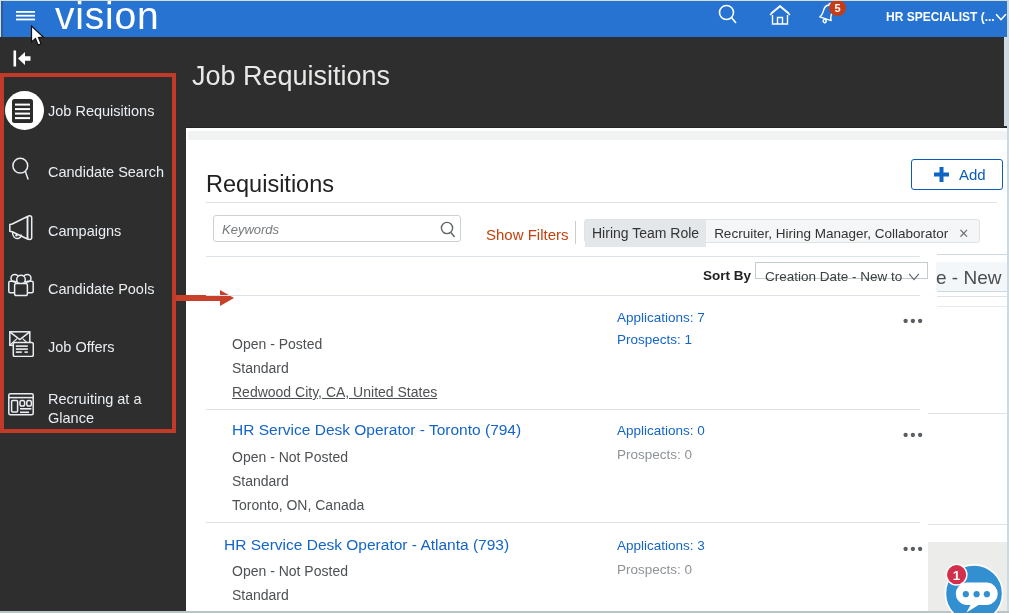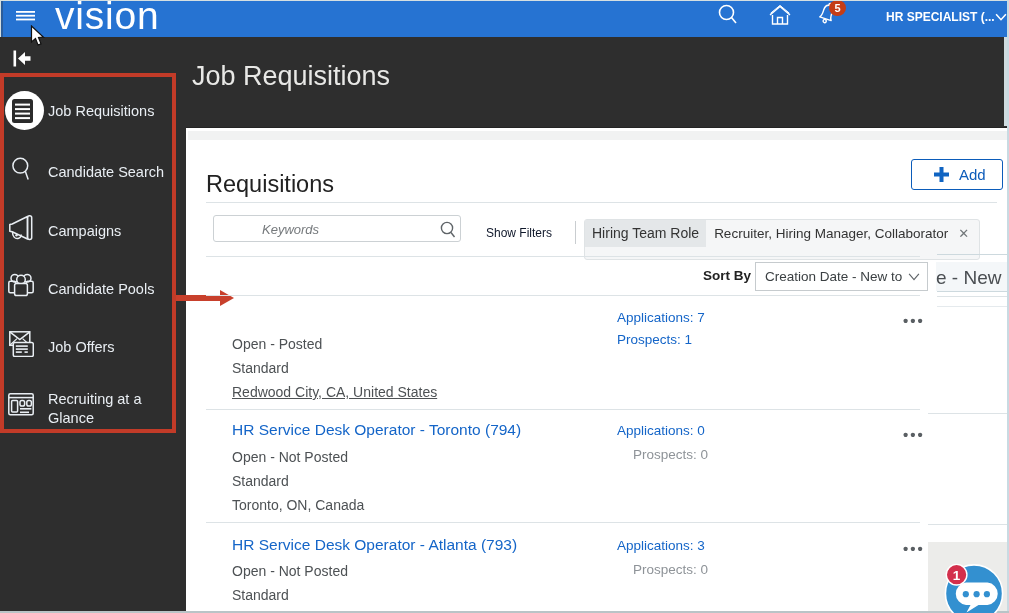--- a/index.html
+++ b/index.html
@@ -21,35 +21,35 @@
   #arrowstem{left:176px;top:295px;width:45px;height:6px;background:#c8402c;}
   #arrowhead{left:220px;top:290px;width:0;height:0;border-left:14px solid #c8402c;
              border-top:8px solid transparent;border-bottom:8px solid transparent;}
   
   #reqtitle{left:206px;top:163px;font-size:23.5px;font-weight:300;color:#222;margin-top:8px;}
   .hline{height:1px;background:#dde3e6;}
   #addbtn{left:911px;top:159px;width:92px;height:31px;border:1px solid #0b5cba;border-radius:3px;
           box-sizing:border-box;color:#0d5cba;font-size:15px;text-align:center;line-height:28px;}
   #kw{left:213px;top:215px;width:248px;height:27px;border:1px solid #ccd1d4;border-radius:3px;
       box-sizing:border-box;}
-  #kwph{left:222px;top:222px;font-size:13px;font-style:italic;color:#75797c;margin-left:40px;}
-  #showfilters{left:486px;top:226px;font-size:12px;color:#0f172a;}
+  #kwph{left:222px;top:222px;font-size:13px;font-style:italic;color:#75797c;}
+  #showfilters{left:486px;top:226px;font-size:15px;color:#c2410c;}
   #vsep{left:575px;top:221px;width:1px;height:23px;background:#c9cdd0;}
-  #chip{left:584px;top:219px;height:41px;border-radius:3px;background:#f5f6f7;border:1px solid #dfe3e5;box-sizing:border-box;}
+  #chip{left:584px;top:219px;height:24px;border-radius:3px;background:#f5f6f7;border:1px solid #dfe3e5;box-sizing:border-box;}
   #chiplabel{background:#e4e7e9;color:#333;font-size:14px;padding:0 7px;line-height:27px;float:left;}
   #chipval{color:#333;font-size:13.5px;padding-left:8px;padding-right:10px;line-height:27px;float:left;}
   #chipx{color:#717679;font-size:13px;line-height:27px;padding-right:10px;float:left;}
   #sortby{left:703px;top:268px;font-size:13.5px;font-weight:bold;color:#222;}
-  #sortsel{left:755px;top:262px;width:173px;height:29px;border:1px solid #c6cbce;box-sizing:border-box;
+  #sortsel{left:755px;top:262px;width:173px;height:17px;border:1px solid #c6cbce;box-sizing:border-box;
            font-size:13.5px;color:#3b4043;line-height:27px;padding-left:9px;background:#fff;}
   
   .rowtitle{font-size:15.5px;color:#1465c8;}
   .meta{font-size:14px;color:#4d5154;}
   .appblue{font-size:13.5px;color:#1465c8;}
-  .appgray{font-size:13.5px;color:#8e9398;margin-left:16px;}
+  .appgray{font-size:13.5px;color:#8e9398;}
   .dots{color:#5a5f63;font-size:15px;letter-spacing:2px;font-weight:bold;}
   
   #bgsel{left:936px;top:262px;width:71px;height:29px;background:#f4f7f9;color:#4a4e52;font-size:19px;line-height:31px;white-space:nowrap;overflow:hidden;}
   #graypanel{left:928px;top:542px;width:79px;height:69px;background:#ececea;}
   
   #edgetop{left:0;top:0;width:1009px;height:1px;background:#d5dfe1;}
   #edgeleft{left:0;top:0;width:1px;height:37px;background:#d5dfe1;}
   #edgeleft2{left:1px;top:1px;width:1.5px;height:36px;background:#2b5c99;}
   #edgeright{left:1007px;top:0;width:2px;height:613px;background:#c9dae2;}
   #edgeright2{left:1004px;top:37px;width:3px;height:89px;background:#cfdbdf;}
@@ -203,21 +203,21 @@
 
   <div class="abs rowtitle" style="left:232px;top:421px;">HR Service Desk Operator - Toronto (794)</div>
   <div class="abs meta" style="left:232px;top:449px;">Open - Not Posted</div>
   <div class="abs meta" style="left:232px;top:473px;">Standard</div>
   <div class="abs meta" style="left:232px;top:497px;">Toronto, ON, Canada</div>
   <div class="abs appblue" style="left:617px;top:423px;">Applications: 0</div>
   <div class="abs appgray" style="left:617px;top:447px;">Prospects: 0</div>
   <div class="abs dots" style="left:903px;top:426px;">•••</div>
   <div class="abs hline" style="left:206px;top:522px;width:714px;"></div>
 
-  <div class="abs rowtitle" style="left:232px;top:536px;">HR Service Desk Operator - Atlanta (793)</div>
+  <div class="abs rowtitle" style="left:224px;top:536px;">HR Service Desk Operator - Atlanta (793)</div>
   <div class="abs meta" style="left:232px;top:563px;">Open - Not Posted</div>
   <div class="abs meta" style="left:232px;top:587px;">Standard</div>
   <div class="abs appblue" style="left:617px;top:538px;">Applications: 3</div>
   <div class="abs appgray" style="left:617px;top:562px;">Prospects: 0</div>
   <div class="abs dots" style="left:903px;top:540px;">•••</div>
 
   <div class="abs hline" style="left:937px;top:254px;width:70px;background:#cdd9de;"></div>
   <div id="bgsel" class="abs">e - New to</div>
   <div class="abs hline" style="left:937px;top:291px;width:70px;background:#cdd9de;"></div>
   <div class="abs hline" style="left:937px;top:296px;width:70px;"></div>

